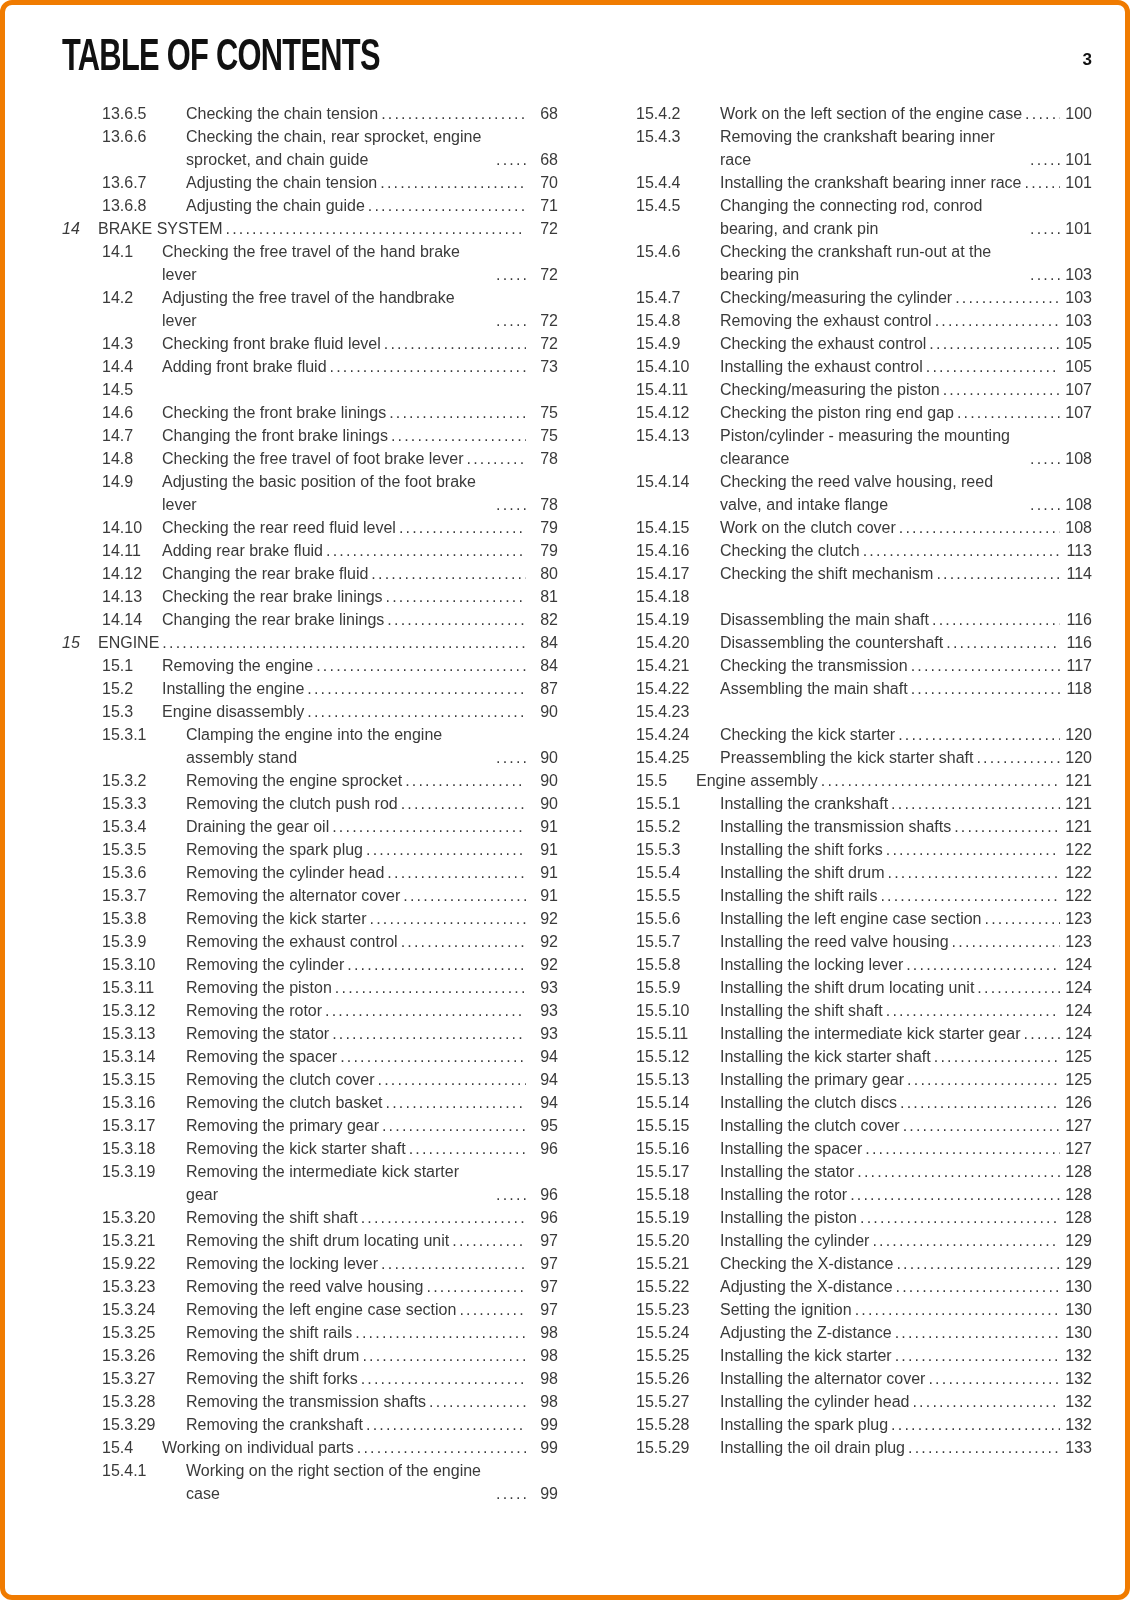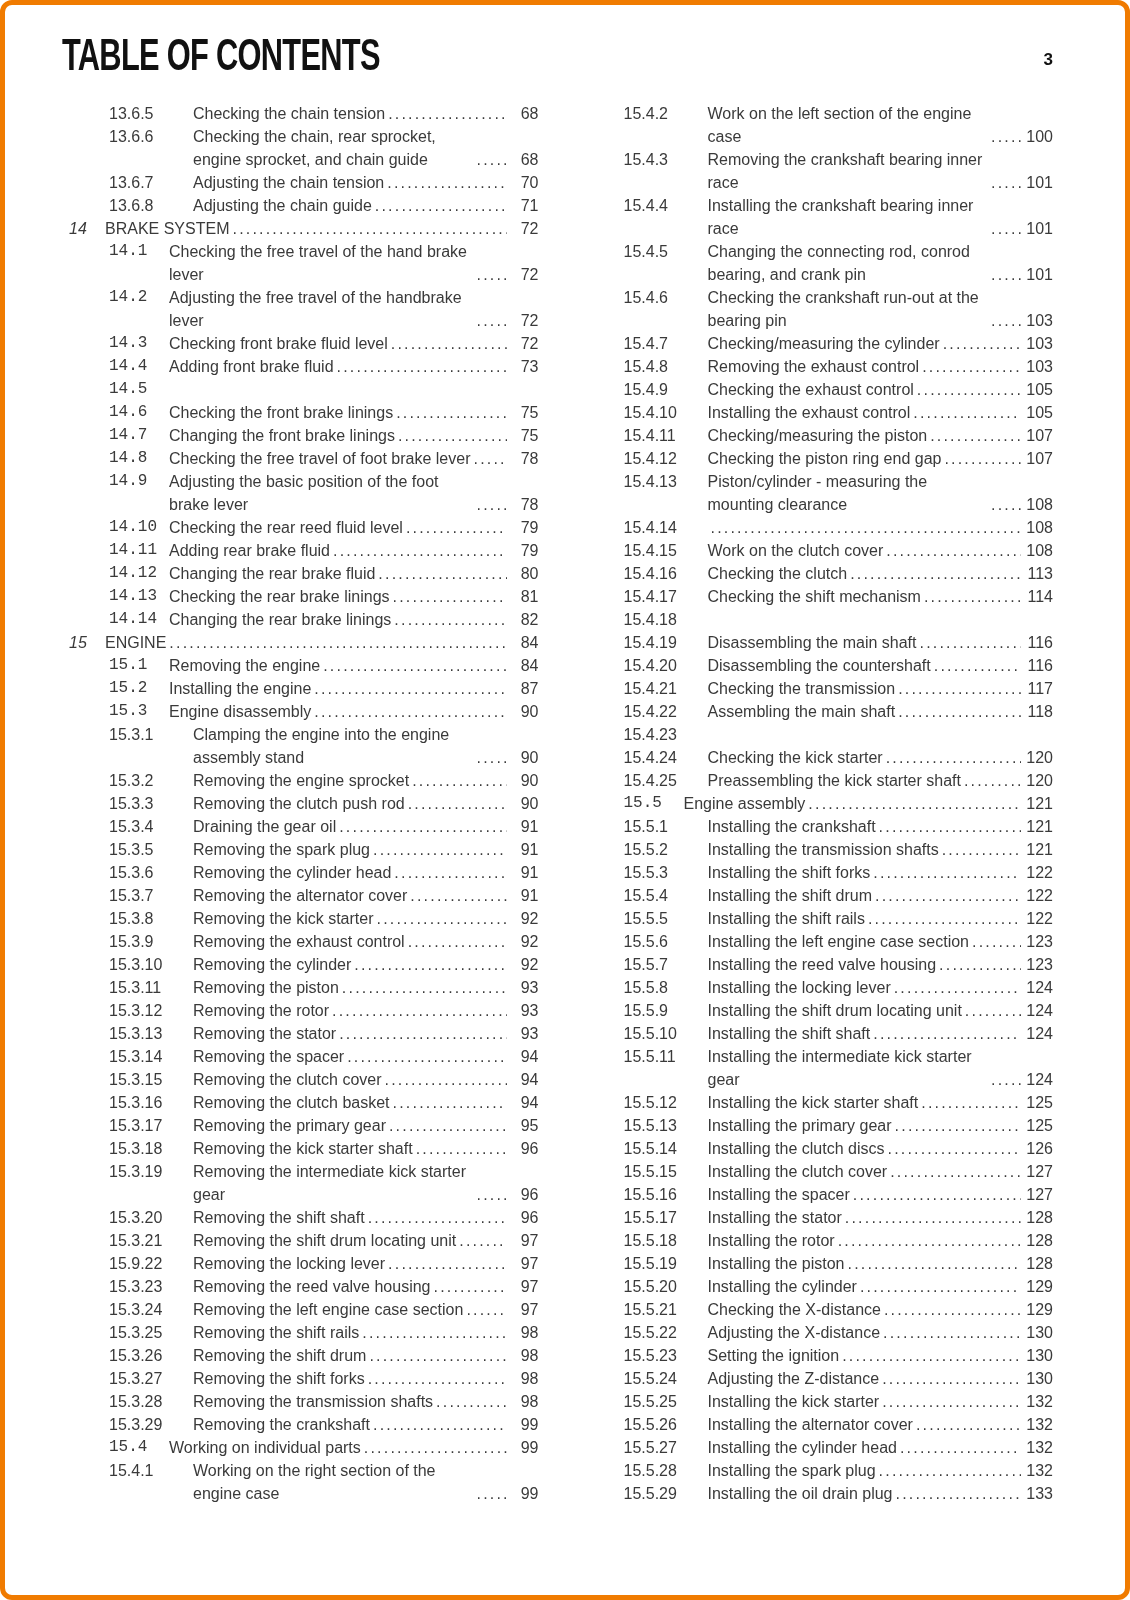--- a/index.html
+++ b/index.html
@@ -13,21 +13,21 @@
     overflow: hidden;
     position: relative;
   }
   .page-frame {
     position: absolute; inset: 0;
     border: 5px solid var(--accent);
     border-radius: 12px;
     pointer-events: none;
   }
   .page-inner {
-    padding: 36px 77px 0 62px;
+    padding: 36px 38px 0 62px;
     height: 100%;
   }
   .page-header {
     display: flex;
     justify-content: space-between;
     align-items: flex-start;
   }
   .doc-title {
     font-size: 44px;
     font-weight: bold;
@@ -42,29 +42,29 @@
     font-size: 17px;
     font-weight: bold;
     color: var(--ink);
     margin-top: 14px;
   }
   .toc-columns {
     display: flex;
     gap: 38px;
     margin-top: 28px;
   }
-  .toc-col { flex: 1 1 0; min-width: 0; margin-left: 7px; }
+  .toc-col { flex: 1 1 0; min-width: 0; }
   .toc-row {
     display: flex;
     font-size: 16px;
     line-height: 23px;
   }
   .toc-num { flex: none; }
   .lvl1 .toc-num { width: 36px; font-style: italic; }
-  .lvl2 .toc-num { margin-left: 40px; width: 60px; font-family: Liberation Mono, monospace; }
+  .lvl2 .toc-num { margin-left: 40px; width: 60px; }
   .lvl3 .toc-num { margin-left: 40px; width: 84px; }
   .toc-body {
     flex: 1 1 auto;
     min-width: 0;
     display: flex;
     align-items: flex-start;
   }
   .toc-title { flex: 0 1 auto; min-width: 0; }
   .toc-leader {
     flex: 1 1 30px;
@@ -621,20 +621,21 @@
           <span class="toc-num">15.4.13</span>
           <span class="toc-body">
             <span class="toc-title">Piston/cylinder - measuring the mounting clearance</span>
             <span class="toc-leader"></span>
             <span class="toc-page">108</span>
           </span>
         </div>
         <div class="toc-row lvl3">
           <span class="toc-num">15.4.14</span>
           <span class="toc-body">
+            <span class="toc-title">Checking the reed valve housing, reed valve, and intake flange</span>
             <span class="toc-leader"></span>
             <span class="toc-page">108</span>
           </span>
         </div>
         <div class="toc-row lvl3">
           <span class="toc-num">15.4.15</span>
           <span class="toc-body">
             <span class="toc-title">Work on the clutch cover</span>
             <span class="toc-leader"></span>
             <span class="toc-page">108</span>

